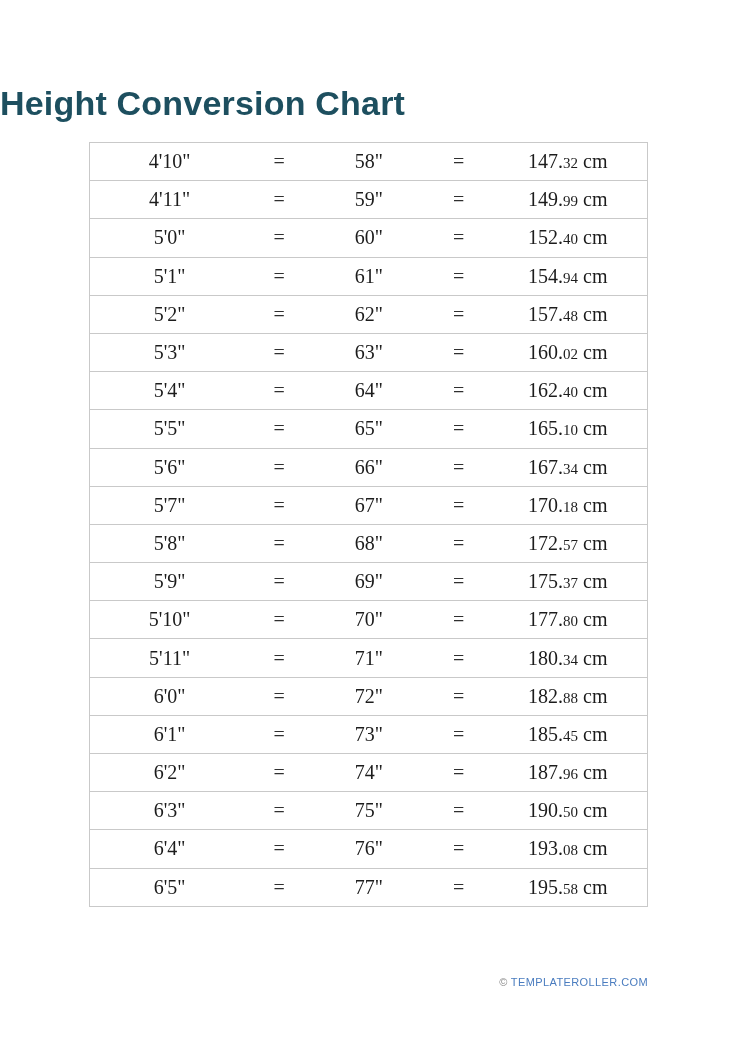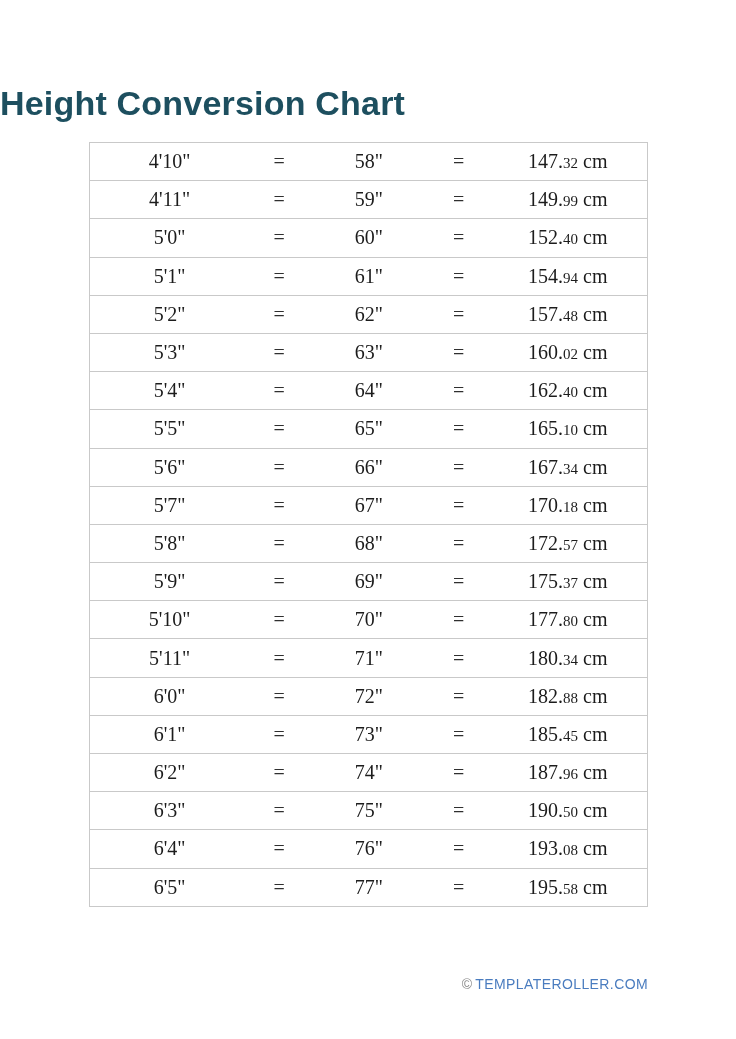--- a/index.html
+++ b/index.html
@@ -54,21 +54,21 @@
     padding: 0;
     white-space: nowrap;
   }
   td.equals-cell { color: #2f2f2f; }
   .dec-small { font-size: 15px; margin-top: 44px; }
   .page-footer {
     position: absolute;
     top: 976px;
     right: 88px;
     font-family: "Liberation Sans", sans-serif;
-    font-size: 14px;
+    font-size: 11px;
     letter-spacing: 0.4px;
     text-decoration: none;
     color: var(--footer-blue);
   }
   .page-footer .copyright-symbol {
     color: var(--footer-gray);
     margin-right: 3px;
   }
 </style>
 </head>

